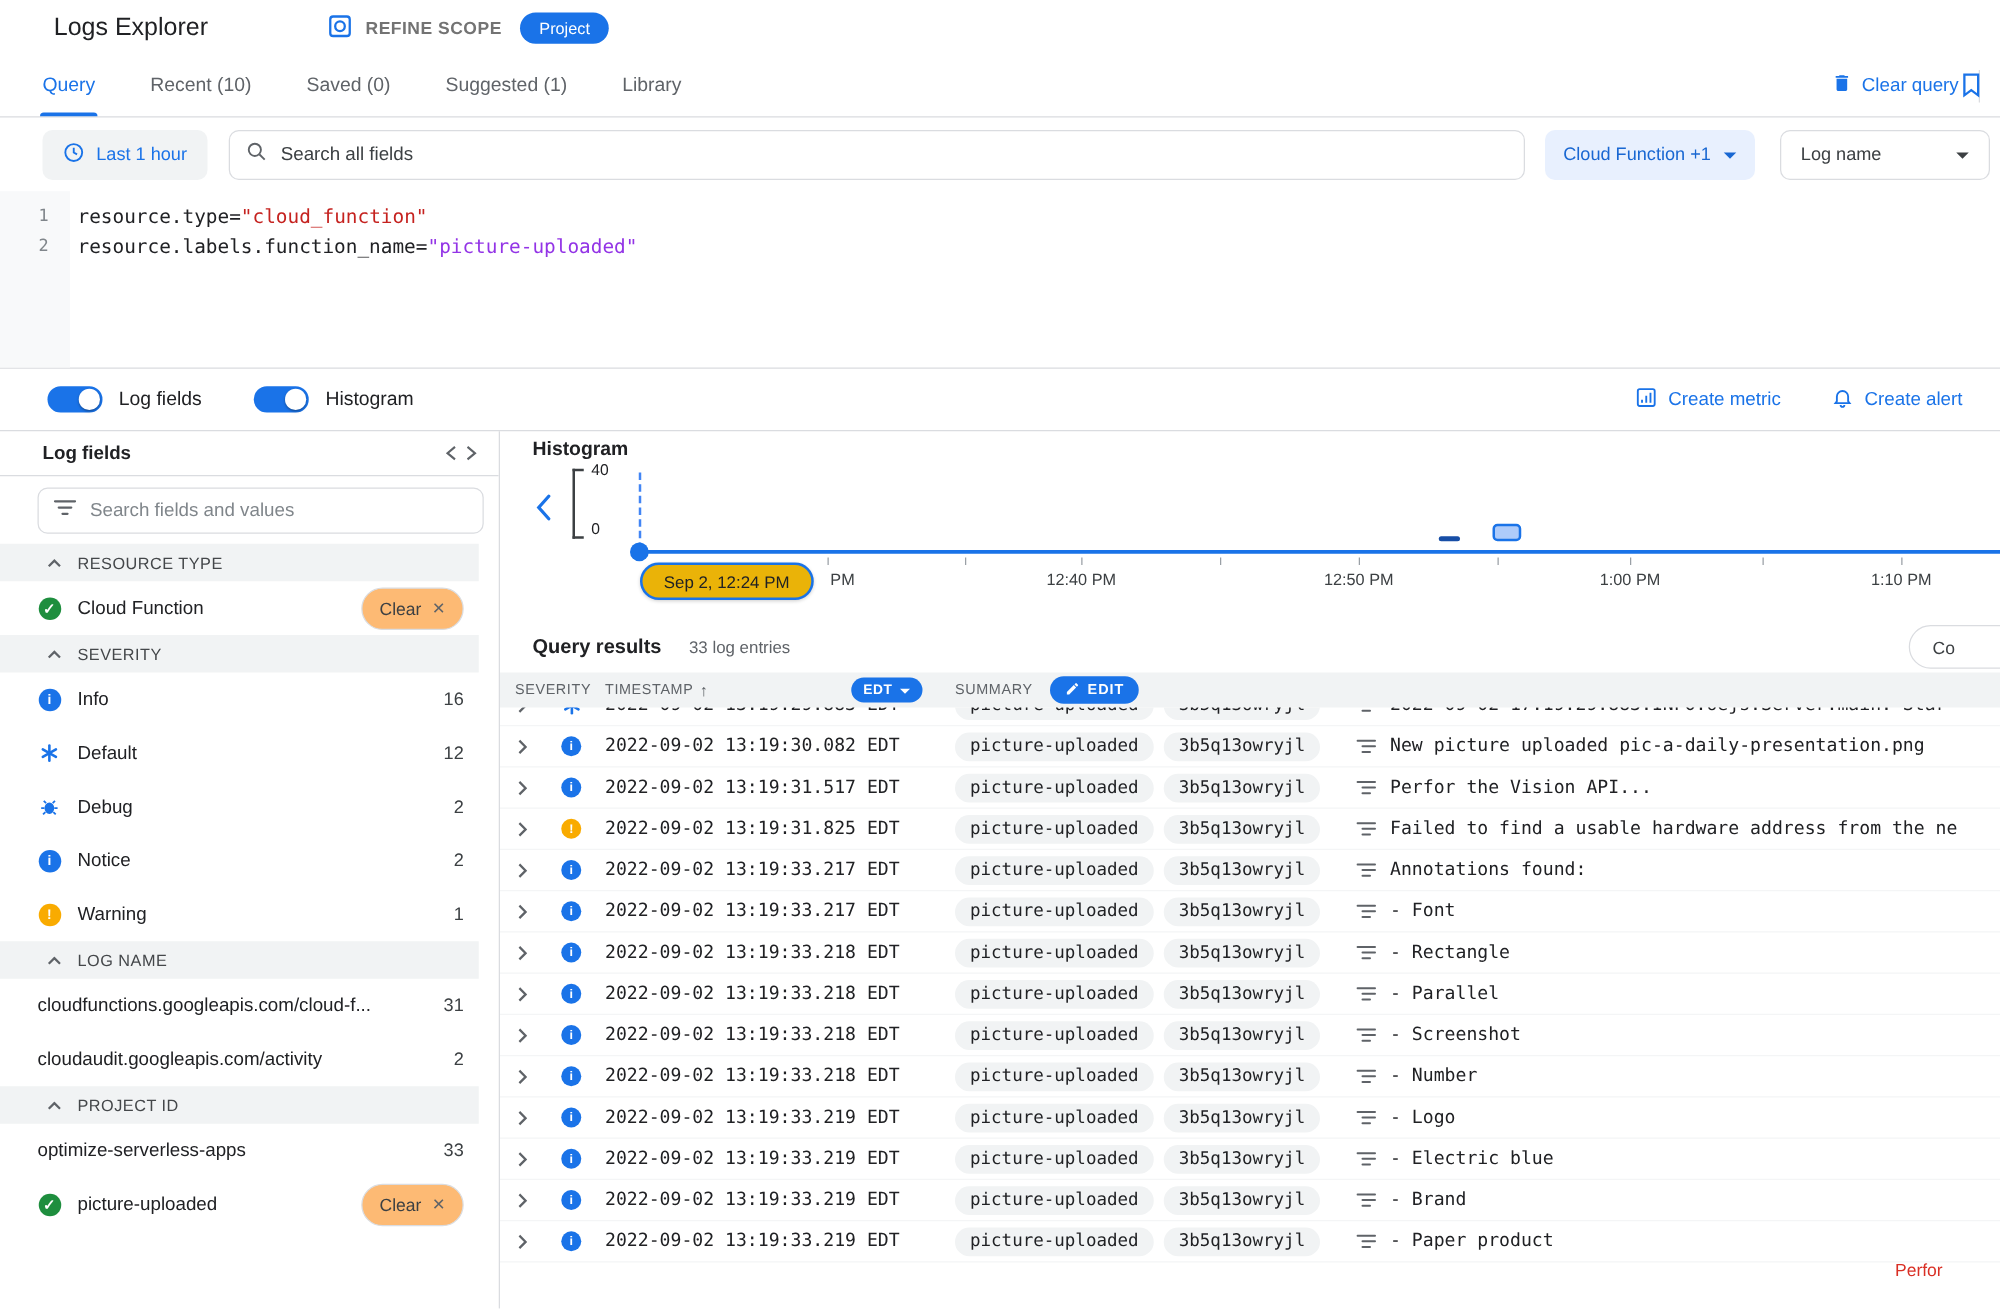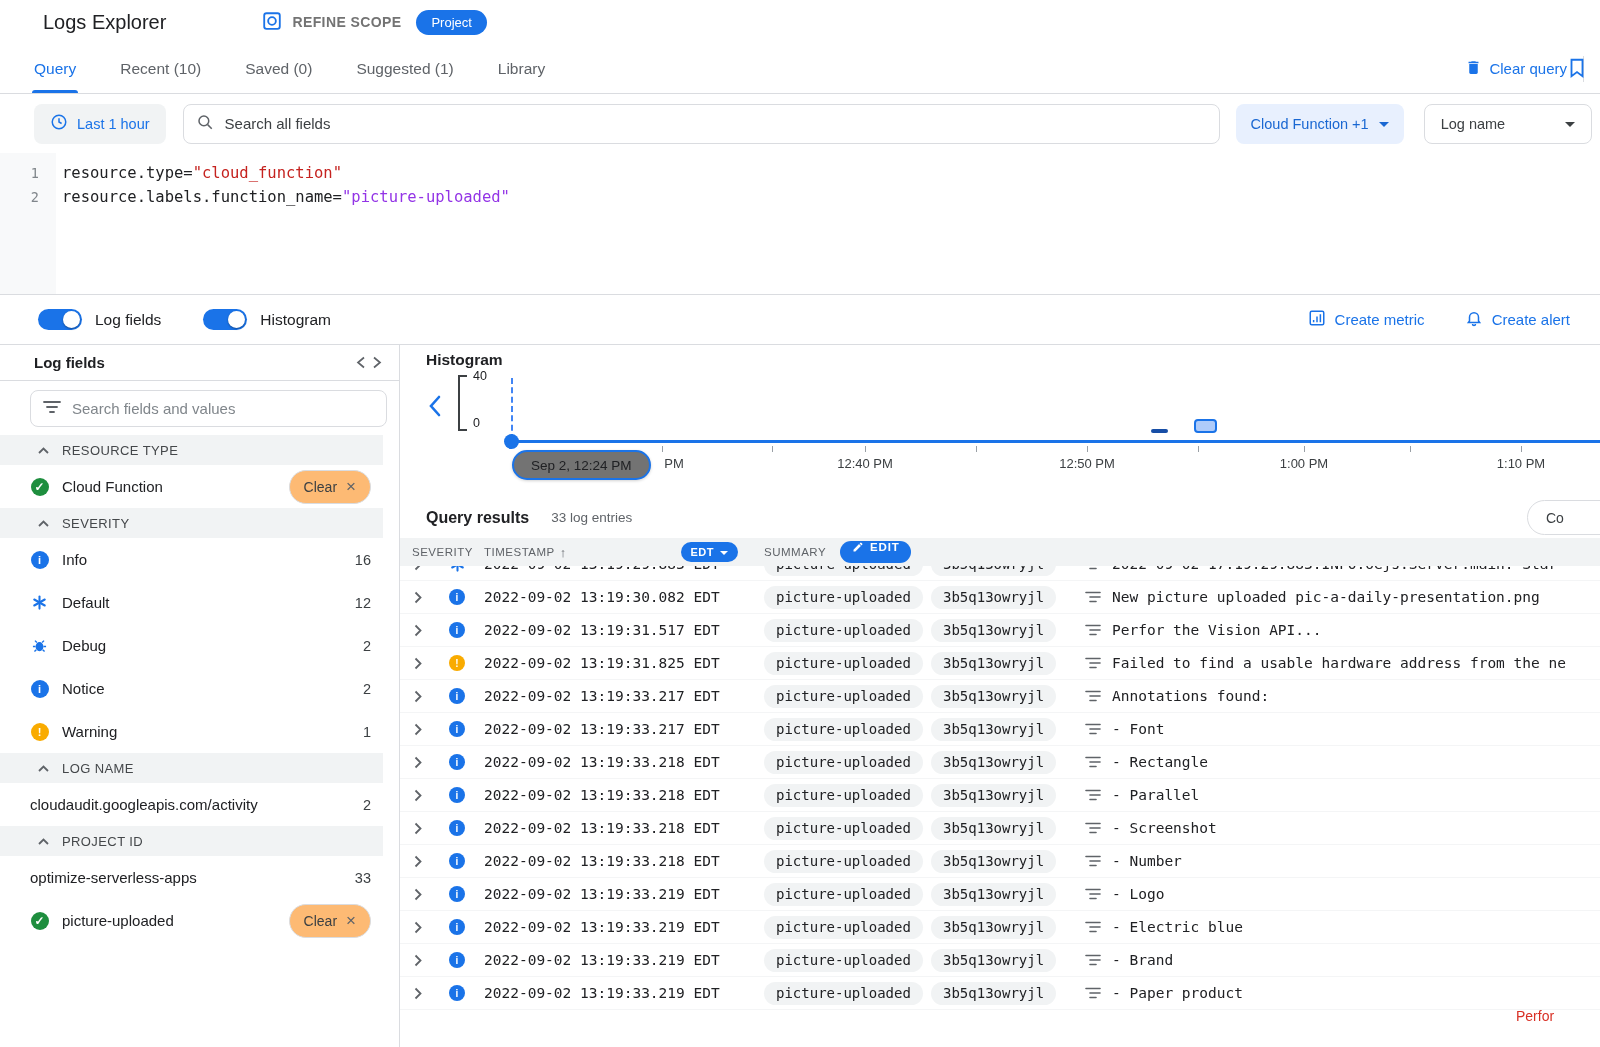--- a/index.html
+++ b/index.html
@@ -115,21 +115,21 @@
   .tl{position:absolute;left:112px;right:0;top:95px;height:3px;background:#1a73e8}
   .tl-dot{position:absolute;left:104px;top:89px;width:15px;height:15px;border-radius:50%;
     background:#1a73e8;cursor:pointer;z-index:3}
   .bar-dark{position:absolute;left:751px;top:84px;width:17px;height:4px;background:#174ea6;border-radius:2px}
   .bar-blue{position:absolute;left:794px;top:74px;width:23px;height:14px;background:#aecbfa;
     border:2px solid #1a73e8;border-radius:4px}
   .tick{position:absolute;top:101px;width:1px;height:6px;background:#9aa0a6}
   .axis-label{position:absolute;top:111px;transform:translateX(-50%);font-size:13px;
     color:#3c4043;white-space:nowrap;z-index:1}
   .time-pill{position:absolute;left:112px;top:105px;height:30px;border:2px solid #1a73e8;
-    border-radius:16px;background:#737373;display:flex;align-items:center;padding:0 17px;
+    border-radius:16px;background:#eab308;display:flex;align-items:center;padding:0 17px;
     font-size:13.5px;color:#202124;z-index:2;box-shadow:0 1px 3px rgba(0,0,0,.18);cursor:pointer;
     white-space:nowrap}
 
   
   .results-head{display:flex;align-items:center;height:41px;padding-left:26px;position:relative}
   .results-title{font-weight:bold;font-size:16px}
   .results-count{font-size:13.5px;color:#5f6368;margin-left:22px}
   .clipped-btn{position:absolute;left:1127px;top:3px;width:130px;height:35px;
     border:1px solid #dadce0;border-radius:18px;background:#fff;display:flex;align-items:center;
     padding:0 18px;font-size:14px;color:#3c4043;cursor:pointer}
@@ -138,21 +138,21 @@
     color:#5f6368;letter-spacing:.5px}
   .h-sev{width:74px;padding-left:12px}
   .h-ts{width:278px;padding-left:10px;display:flex;align-items:center;gap:5px}
   .sort-up{color:#5f6368;font-size:13px}
   .tz-chip{margin-left:auto;margin-right:14px;background:#1a73e8;color:#fff;height:20px;
     border-radius:10px;padding:0 10px;display:flex;align-items:center;gap:6px;font-size:11px;
     font-weight:bold;letter-spacing:.5px;cursor:pointer}
   .tz-chip .caret{border-top-color:#fff;border-left-width:4px;border-right-width:4px;border-top-width:4px}
   .h-sum{flex:1;padding-left:12px;display:flex;align-items:center;gap:14px}
   .edit-pill{background:#1a73e8;color:#fff;height:22px;border-radius:11px;padding:0 12px;
-    display:flex;gap:6px;font-size:11.5px;font-weight:bold;letter-spacing:.8px;
+    display:flex;align-items:center;gap:6px;font-size:11.5px;font-weight:bold;letter-spacing:.8px;
     cursor:pointer}
 
   .rows{overflow:hidden;height:481px}
   .trow{height:33px;display:flex;align-items:center;border-bottom:1px solid #f4f5f6;cursor:pointer}
   .trow.clipped{margin-top:-18px}
   .c-exp{width:40px;padding-left:14px;display:flex;align-items:center}
   .c-sev{width:34px;display:flex;justify-content:center}
   .c-sev .circ{width:16px;height:16px;font-size:10px}
   .c-ts{width:278px;padding-left:10px;font-family:"DejaVu Sans Mono","Liberation Mono",monospace;
     font-size:14.5px;color:#202124;white-space:nowrap}
@@ -382,20 +382,24 @@
             <span style="overflow:hidden;white-space:nowrap">Warning</span>
             <span class="lf-count">1</span>
           </div>
           <div class="lf-sec-head">
       <span style="display:flex">
               <svg width="11" height="7" viewBox="0 0 11 7" fill="none" stroke="#5f6368" stroke-width="1.8">
                 <path d="M1 6 5.5 1.5 10 6"></path>
               </svg>
             </span>
       <span>LOG NAME</span>
+          </div>
+          <div class="lf-item">
+            <span style="overflow:hidden;white-space:nowrap">cloudfunctions.googleapis.com/cloud-f...</span>
+            <span class="lf-count">31</span>
           </div>
           <div class="lf-item">
             <span style="overflow:hidden;white-space:nowrap">cloudaudit.googleapis.com/activity</span>
             <span class="lf-count">2</span>
           </div>
           <div class="lf-sec-head">
       <span style="display:flex">
               <svg width="11" height="7" viewBox="0 0 11 7" fill="none" stroke="#5f6368" stroke-width="1.8">
                 <path d="M1 6 5.5 1.5 10 6"></path>
               </svg>

